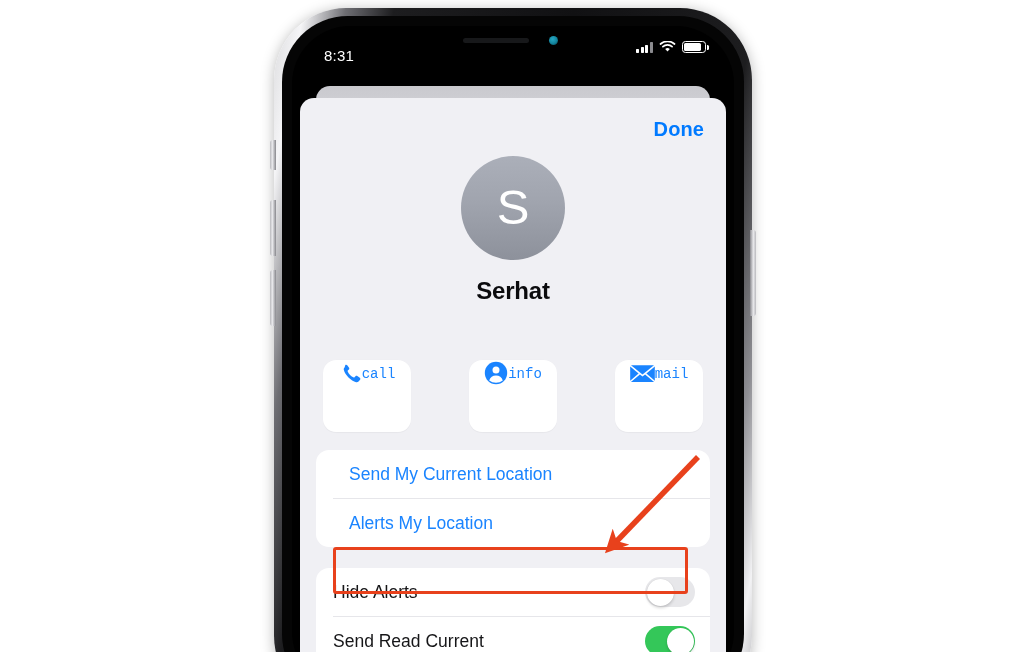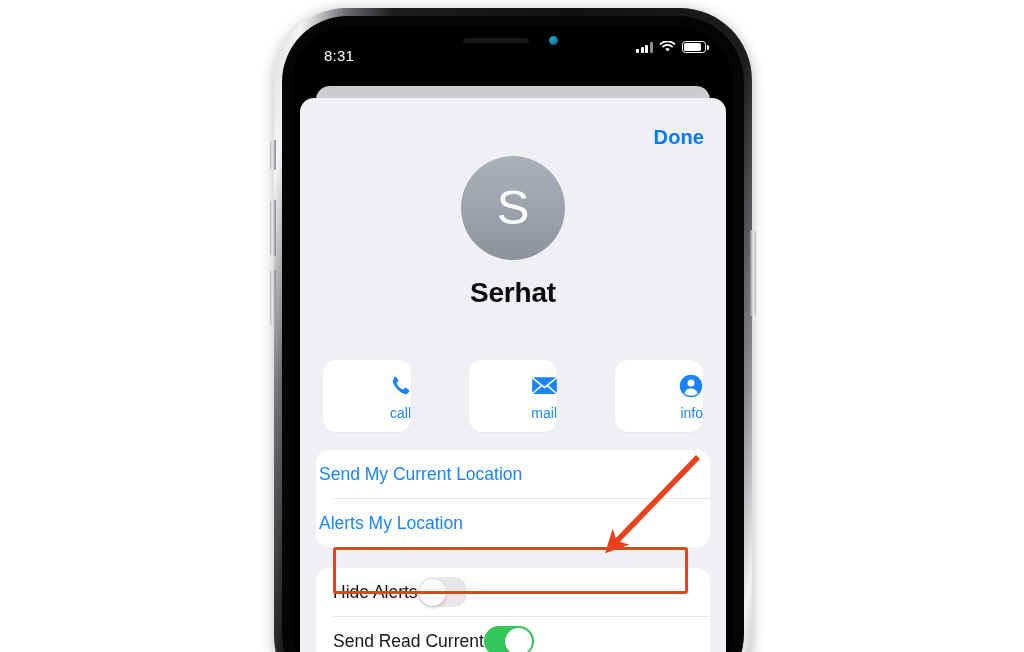--- a/index.html
+++ b/index.html
@@ -170,21 +170,20 @@
   }
 
   
   #done-row {
     position: absolute;
     top: 0; right: 0;
     height: 62px;
     display: flex;
     align-items: center;
     padding-right: 22px;
-    margin-top: 8px;
   }
   #done-button {
     font-size: 20px;
     font-weight: bold;
     color: #007aff;
     cursor: pointer;
     letter-spacing: 0.1px;
   }
 
   
@@ -206,46 +205,47 @@
   }
   #avatar-initial {
     color: #ffffff;
     font-size: 49px;
     font-weight: normal;
     line-height: 1;
     margin-top: -2px;
   }
   #contact-name {
     margin-top: 17px;
-    font-size: 28px;
+    font-size: 24px;
     font-weight: bold;
     color: #0b0b0d;
     letter-spacing: -0.2px;
   }
 
   
   #action-row {
     position: absolute;
     top: 262px;
     left: 23px;
     right: 23px;
     display: flex;
     justify-content: space-between;
   }
   .action-btn {
     width: 88px;
     height: 72px;
     background: #ffffff;
     border-radius: 13px;
     display: flex;
-    flex-direction: column;
-    align-items: flex-end;
+    flex-direction: row;
+    align-items: flex-start;
     justify-content: center;
     cursor: pointer;
     box-shadow: 0 0.5px 1px rgba(0,0,0,0.04);
+    font-family: Liberation Mono, monospace;
   }
   .action-icon {
     height: 26px;
     display: flex;
     align-items: center;
     justify-content: center;
   }
   .action-label {
     margin-top: 7px;
     font-size: 14px;
@@ -260,21 +260,21 @@
     left: 16px;
     right: 16px;
     background: #ffffff;
     border-radius: 13px;
     overflow: hidden;
   }
   .location-row {
     height: 48px;
     display: flex;
     align-items: center;
-    padding-left: 3px;
+    padding-left: 33px;
     font-size: 17.5px;
     color: #1a84ff;
     cursor: pointer;
   }
   #location-divider {
     height: 1px;
     background: #e6e6ea;
     margin-left: 17px;
   }
 
@@ -285,21 +285,21 @@
     left: 16px;
     right: 16px;
     background: #ffffff;
     border-radius: 13px 13px 13px 13px;
     overflow: hidden;
   }
   .setting-row {
     height: 48px;
     display: flex;
     align-items: center;
-    justify-content: flex-start;
+    justify-content: space-between;
     padding: 0 15px 0 17px;
     cursor: pointer;
   }
   .setting-label {
     font-size: 17.5px;
     color: #161618;
   }
   #settings-divider {
     height: 1px;
     background: #e6e6ea;
@@ -405,44 +405,44 @@
 
       <div class="action-btn">
         <div class="action-icon">
           <svg width="23" height="23" viewBox="0 0 24 24" fill="#1a84ff">
             <path d="M6.6 3.1c.6-.5 1.5-.4 2 .3l1.9 2.6c.4.6.3 1.4-.2 1.9l-1.1 1c-.2.2-.3.5-.2.8.5 1.4 1.4 2.8 2.5 3.9s2.5 2 3.9 2.5c.3.1.6 0 .8-.2l1-1.1c.5-.5 1.3-.6 1.9-.2l2.6 1.9c.7.5.8 1.4.3 2l-1.6 1.8c-.6.7-1.6 1-2.5.8-2.7-.6-5.6-2.5-8-4.9s-4.3-5.3-4.9-8c-.2-.9.1-1.9.8-2.5z"></path>
           </svg>
         </div>
         <div class="action-label">call</div>
       </div>
 
+
+      <div class="action-btn">
+        <div class="action-icon">
+          <svg width="24" height="24" viewBox="0 0 24 24">
+            <circle cx="12" cy="12" r="11.2" fill="#1a84ff"></circle>
+            <circle cx="12" cy="9" r="3.5" fill="#fff"></circle>
+            <path d="M5.2 19.4a7.2 7.2 0 0 1 13.6 0 11.2 11.2 0 0 1-13.6 0z" fill="#fff"></path>
+          </svg>
+        </div>
+        <div class="action-label">info</div>
+      </div>
 
       <div class="action-btn">
         <div class="action-icon">
           <svg width="25" height="19" viewBox="0 0 25 19" fill="#1a84ff">
             <path d="M1 1.2h23L12.5 10.4Z"></path>
             <path d="M0.2 2.6 L8.6 9.4 0.2 16.8Z"></path>
             <path d="M24.8 2.6 L16.4 9.4 24.8 16.8Z"></path>
             <path d="M0.9 18.1 L9.9 10.5 12.5 12.5 15.1 10.5 24.1 18.1Z"></path>
           </svg>
         </div>
         <div class="action-label">mail</div>
       </div>
 
-      <div class="action-btn">
-        <div class="action-icon">
-          <svg width="24" height="24" viewBox="0 0 24 24">
-            <circle cx="12" cy="12" r="11.2" fill="#1a84ff"></circle>
-            <circle cx="12" cy="9" r="3.5" fill="#fff"></circle>
-            <path d="M5.2 19.4a7.2 7.2 0 0 1 13.6 0 11.2 11.2 0 0 1-13.6 0z" fill="#fff"></path>
-          </svg>
-        </div>
-        <div class="action-label">info</div>
-      </div>
-
     </div>
 
     <div id="location-list">
       <div class="location-row">Send My Current Location</div>
       <div id="location-divider"></div>
       <div class="location-row">Alerts My Location</div>
     </div>
 
     <div id="settings-list">
 

